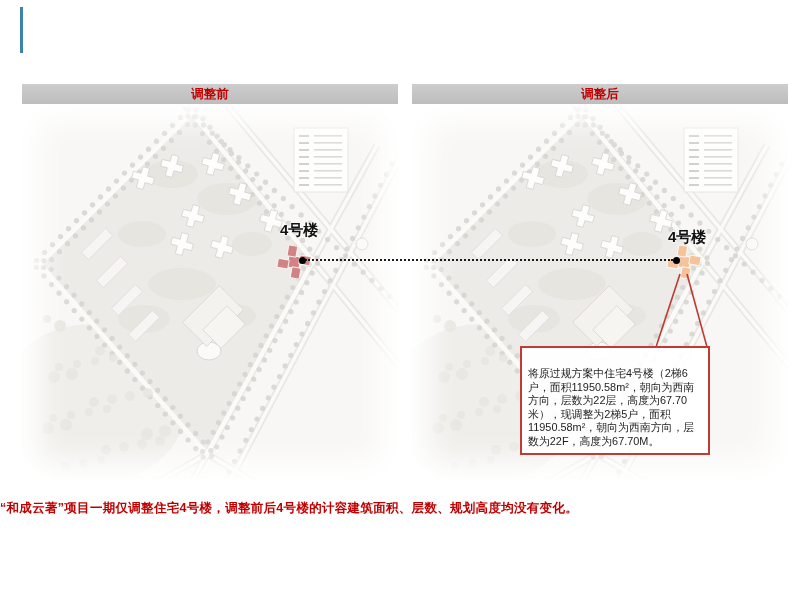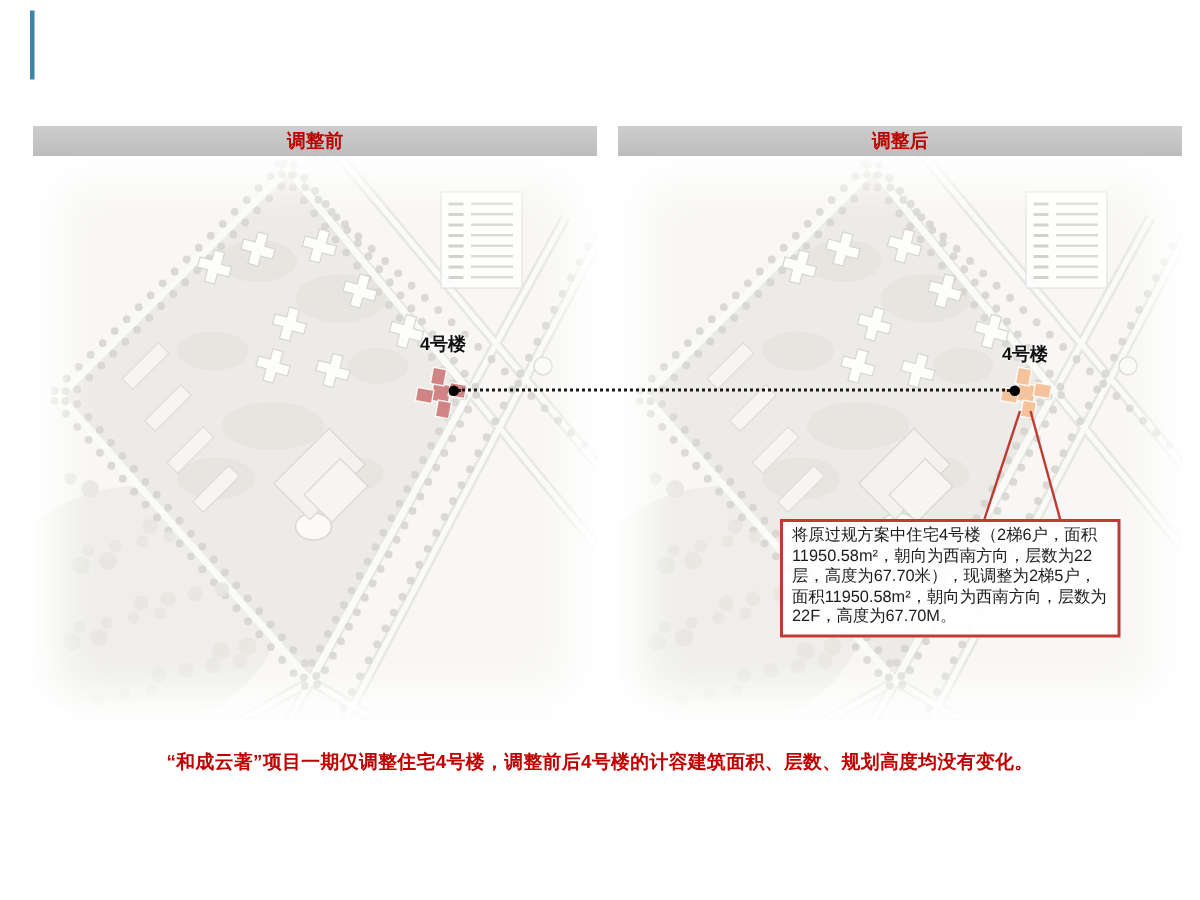--- a/index.html
+++ b/index.html
@@ -23,31 +23,31 @@
   .map-wrap svg{display:block;}
   .map-fade{position:absolute;inset:0;pointer-events:none;
     box-shadow:inset 0 0 30px 18px #ffffff;}
 
   
   .connector{position:absolute;left:305px;top:259px;width:368px;height:0;
     border-top:2px dotted #1a1a1a;pointer-events:none;}
   .marker-dot{position:absolute;width:7px;height:7px;border-radius:50%;background:#000;}
   .dot-before{left:299px;top:257px;}
   .dot-after{left:673px;top:257px;}
-  .bldg-label{position:absolute;font-size:12px;font-weight:bold;color:#111;
+  .bldg-label{position:absolute;font-size:15px;font-weight:bold;color:#111;
     text-shadow:0 0 2px #fff,0 0 3px #fff;}
   .label-before{left:280px;top:221px;}
   .label-after{left:668px;top:228px;}
   .callout-svg{position:absolute;left:0;top:0;width:800px;height:600px;pointer-events:none;}
 
-  .callout-box{position:absolute;left:520px;top:346px;width:227px;box-sizing:border-box;
+  .callout-box{position:absolute;left:520px;top:346px;width:190px;box-sizing:border-box;
     background:rgba(255,255,255,.92);border:2px solid #0ea5e9;
-    padding:3px 5px 4px 6px;font-size:10.9px;line-height:13.6px;color:#1c1c1c;}
-
-  .footer-note{position:absolute;left:0;top:500px;width:800px;text-align:center;
+    padding:19px 5px 4px 6px;font-size:10.9px;line-height:13.6px;color:#1c1c1c;}
+
+  .footer-note{position:absolute;left:0;top:500px;width:800px;
     font-size:12.5px;font-weight:bold;color:#c00000;letter-spacing:.3px;}
 </style>
 </head>
 <body>
 
 <div class="slide">
 
   <div class="accent-bar" id="accent-bar" style="background: rgb(61, 132, 168);"></div>
 
   <div class="panel panel-after">

